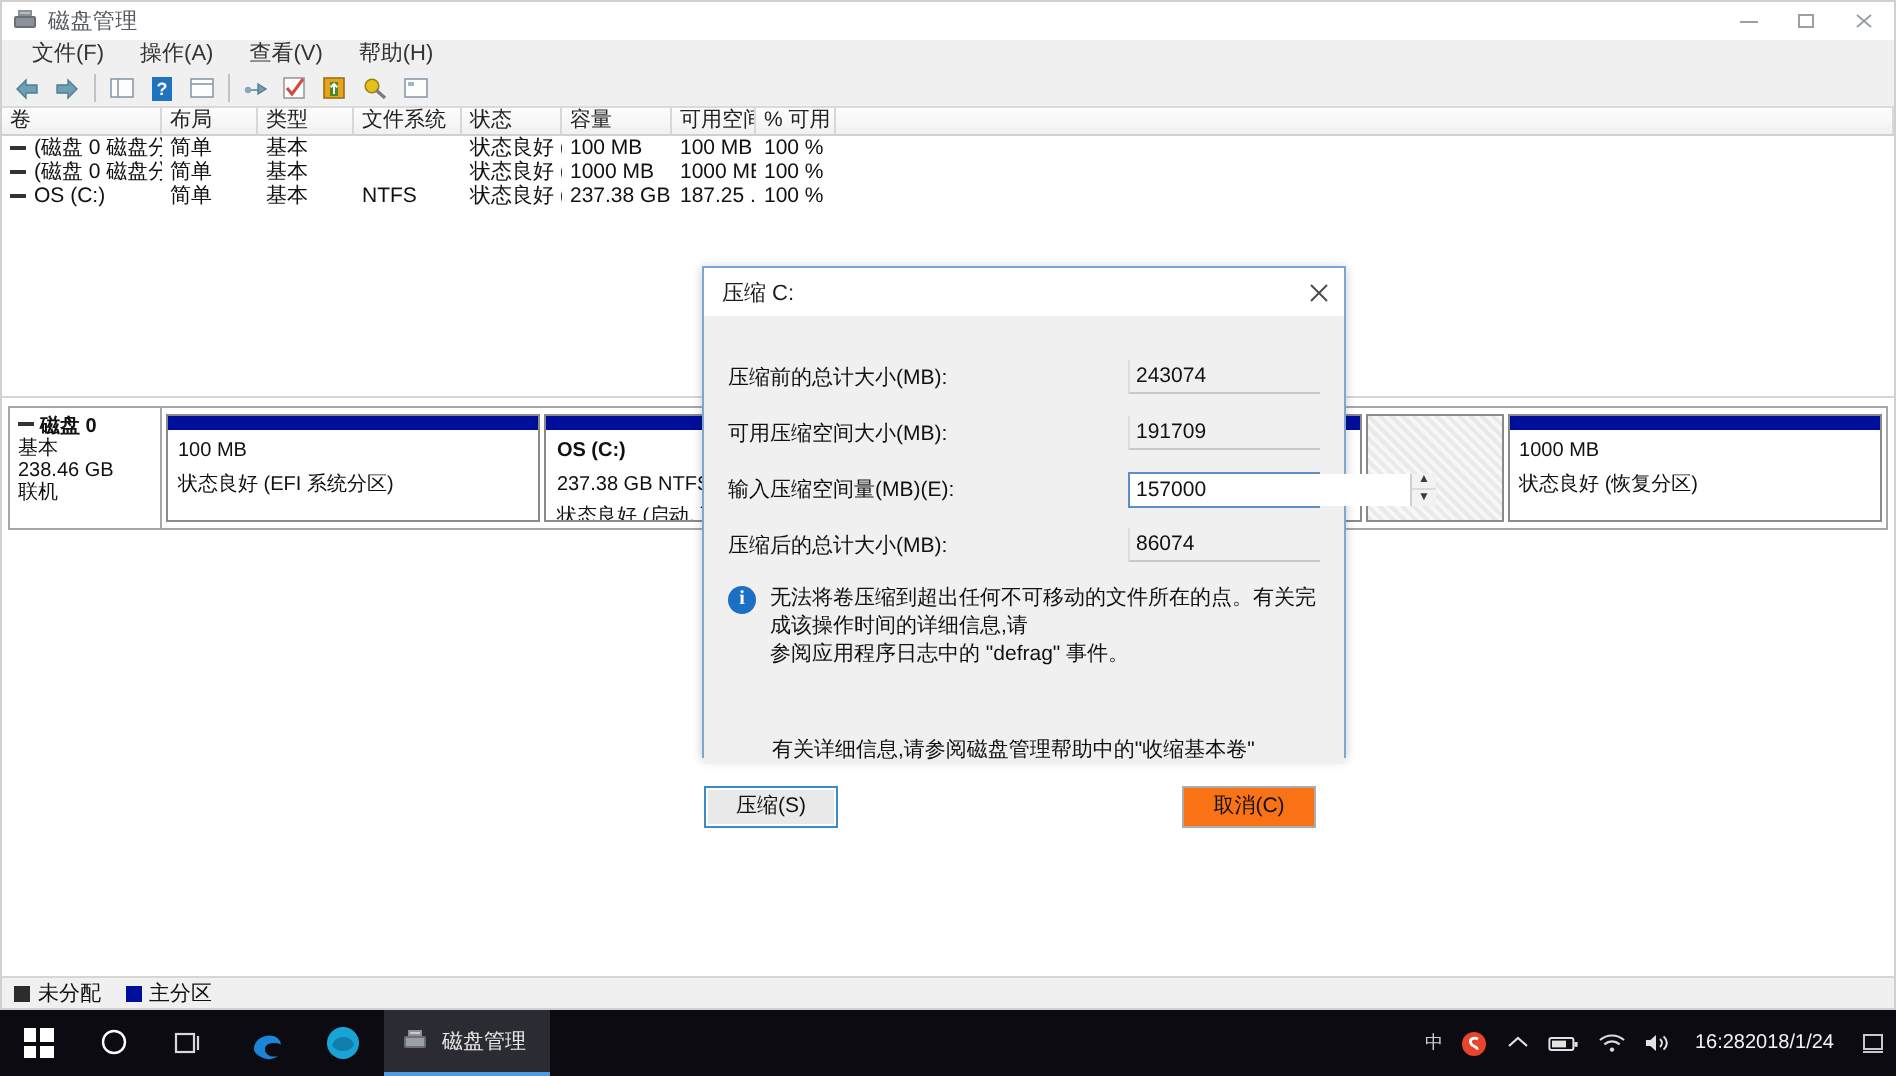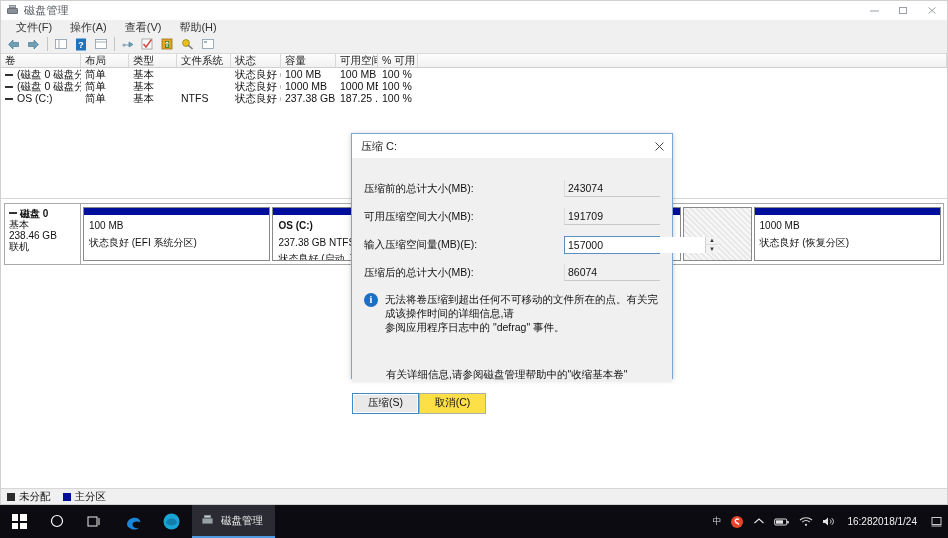--- a/index.html
+++ b/index.html
@@ -358,28 +358,29 @@
     font-size: 10.5px;
     color: #111;
     margin-top: 34px;
     margin-left: 22px;
   }
   #dlg-buttons {
     flex: 0 0 auto;
     height: 42px;
     display: flex;
     align-items: center;
-    justify-content: flex-start;
+    justify-content: space-between;
     padding-right: 14px;
+    gap: 11px;
   }
   .dlg-btn {
     width: 67px; height: 21px;
     font-size: 10.5px;
     color: #111;
-    background: #fde047;
+    background: #f97316;
     border: 1px solid #adadad;
     display: flex; align-items: center; justify-content: center;
     font-family: "Liberation Sans", sans-serif;
   }
   .dlg-btn.primary {
     background: #e9e9e9;
     border: 1px solid #3d8ac7;
     box-shadow: inset 0 0 0 1px #ffffff;
   }
 

